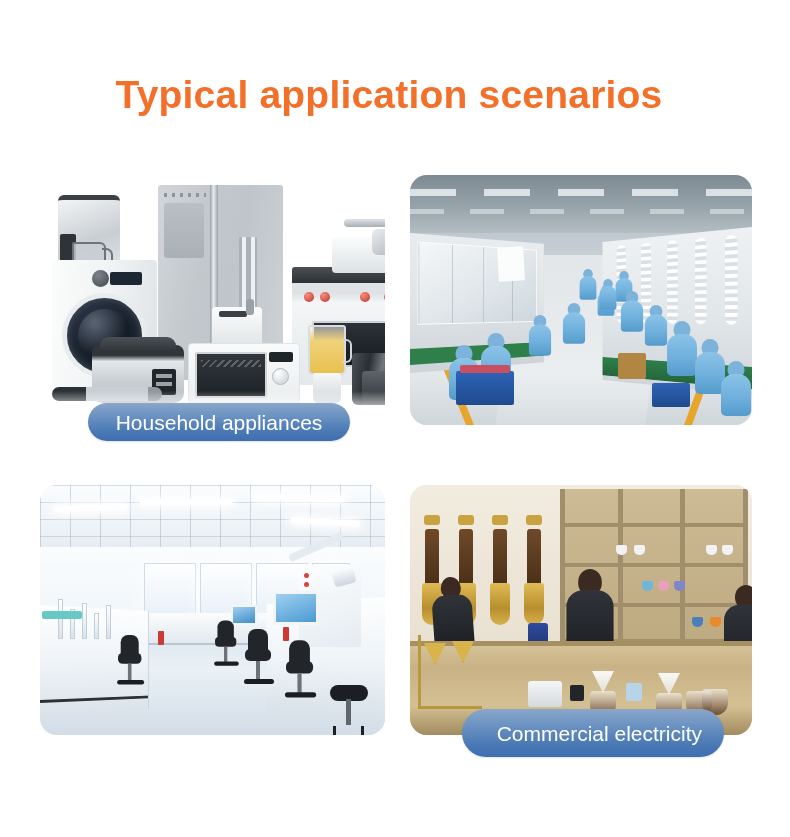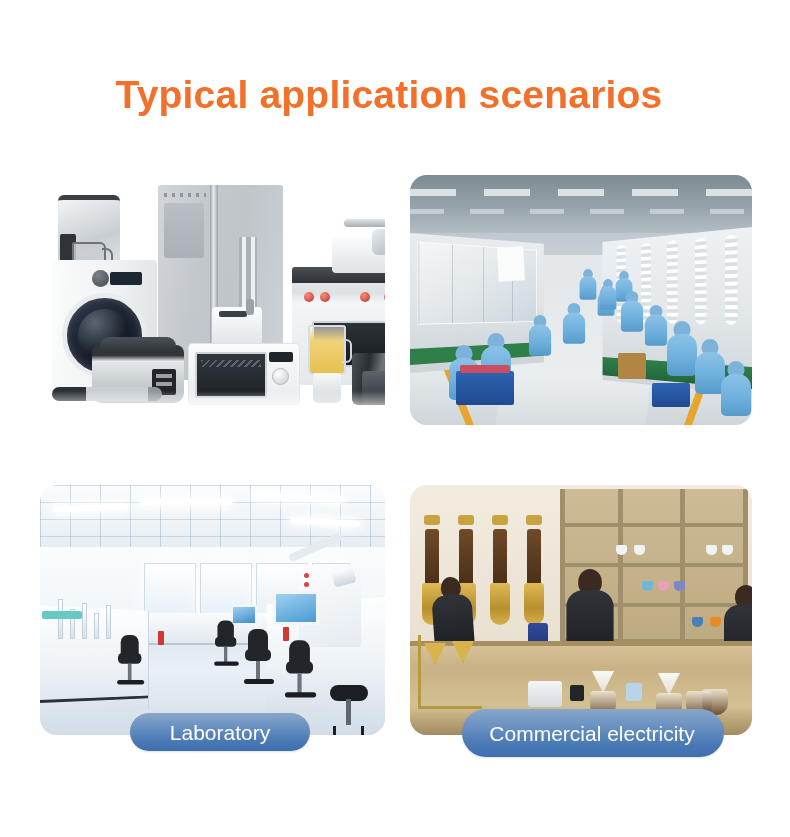--- a/index.html
+++ b/index.html
@@ -44,21 +44,21 @@
     font-size: 21px;
     line-height: 25px;
     display: flex;
     align-items: center;
     justify-content: center;
     text-align: center;
     padding: 6px 22px;
     box-shadow: 0 1px 2px rgba(0,0,0,0.12);
     z-index: 6;
   }
-  .pill.two-line { justify-content: center; text-align: left; border-radius: 24px; }
+  .pill.two-line { justify-content: flex-end; text-align: left; border-radius: 24px; }
   .pill span { display: block; }
 
   
   #card-appliances { left: 40px; top: 175px; width: 345px; height: 250px; }
   #card-factory    { left: 410px; top: 175px; width: 342px; height: 250px; }
   #card-lab        { left: 40px; top: 485px; width: 345px; height: 250px; }
   #card-commercial { left: 410px; top: 485px; width: 342px; height: 250px; }
 
   #pill-appliances { left: 88px; top: 403px; width: 262px; height: 38px; }
   #pill-factory    { left: 495px; top: 403px; width: 178px; height: 38px; }
@@ -447,20 +447,23 @@
               <div class="base"></div>
           </div>
           <div class="kettle"></div>
           <div class="pot2"></div>
 
           <div class="wand"></div>
           <div class="shadow"></div>
         </div>
       </div>
     </div>
+    <div class="pill" id="pill-appliances">
+      <span>Household appliances</span>
+    </div>
 
     <div class="card" id="card-factory">
       <div class="card-photo">
         <div class="fact">
           <div class="ceiling"></div>
           <div class="floor"></div>
           <div class="ylineL"></div>
           <div class="ylineR"></div>
           <div class="benchL">
             <div class="glass"></div>
@@ -588,23 +591,20 @@
             </div>
           <div class="chair c4">
               <div class="back"></div>
               <div class="seat"></div>
               <div class="pole"></div>
               <div class="base"></div>
             </div>
           <div class="stool2"></div>
         </div>
       </div>
-    </div>
-    <div class="pill" id="pill-lab">
-      <span>Laboratory</span>
     </div>
 
     <div class="card" id="card-commercial">
       <div class="card-photo">
         <div class="cafe">
           <div class="backwall"></div>
           <div class="shelfunit">
             <div class="col"></div>
               <div class="col"></div>
               <div class="col"></div>

